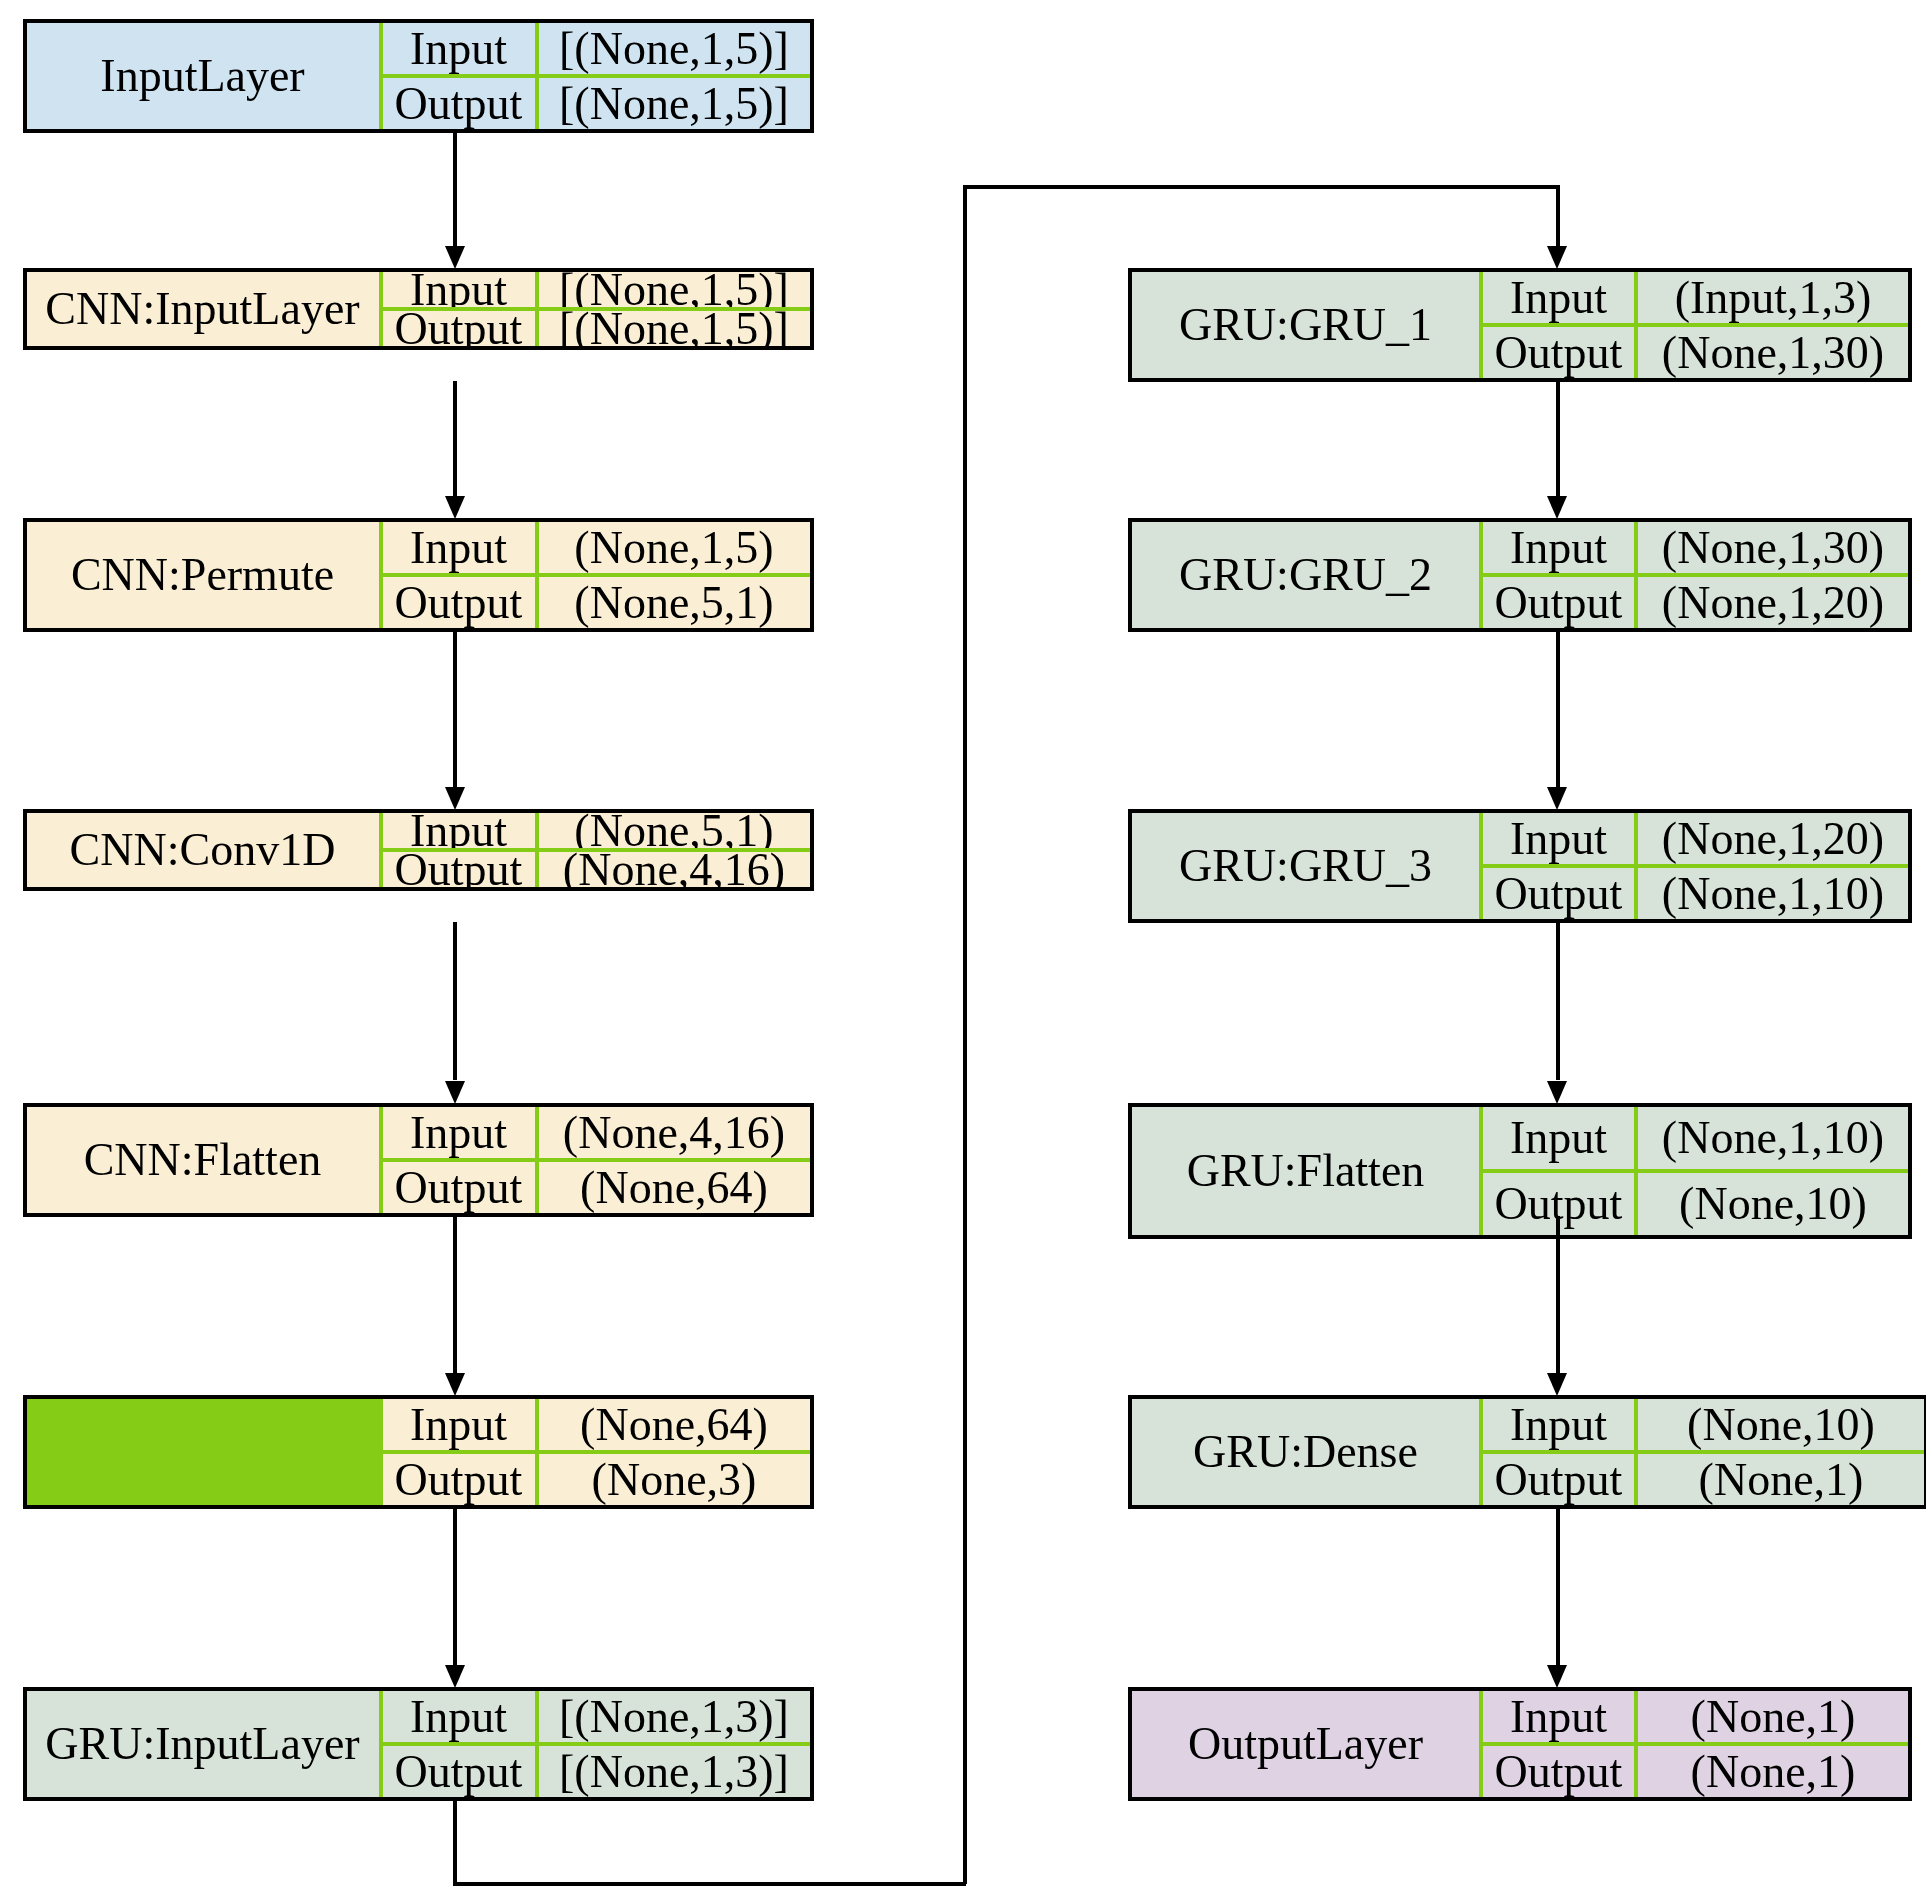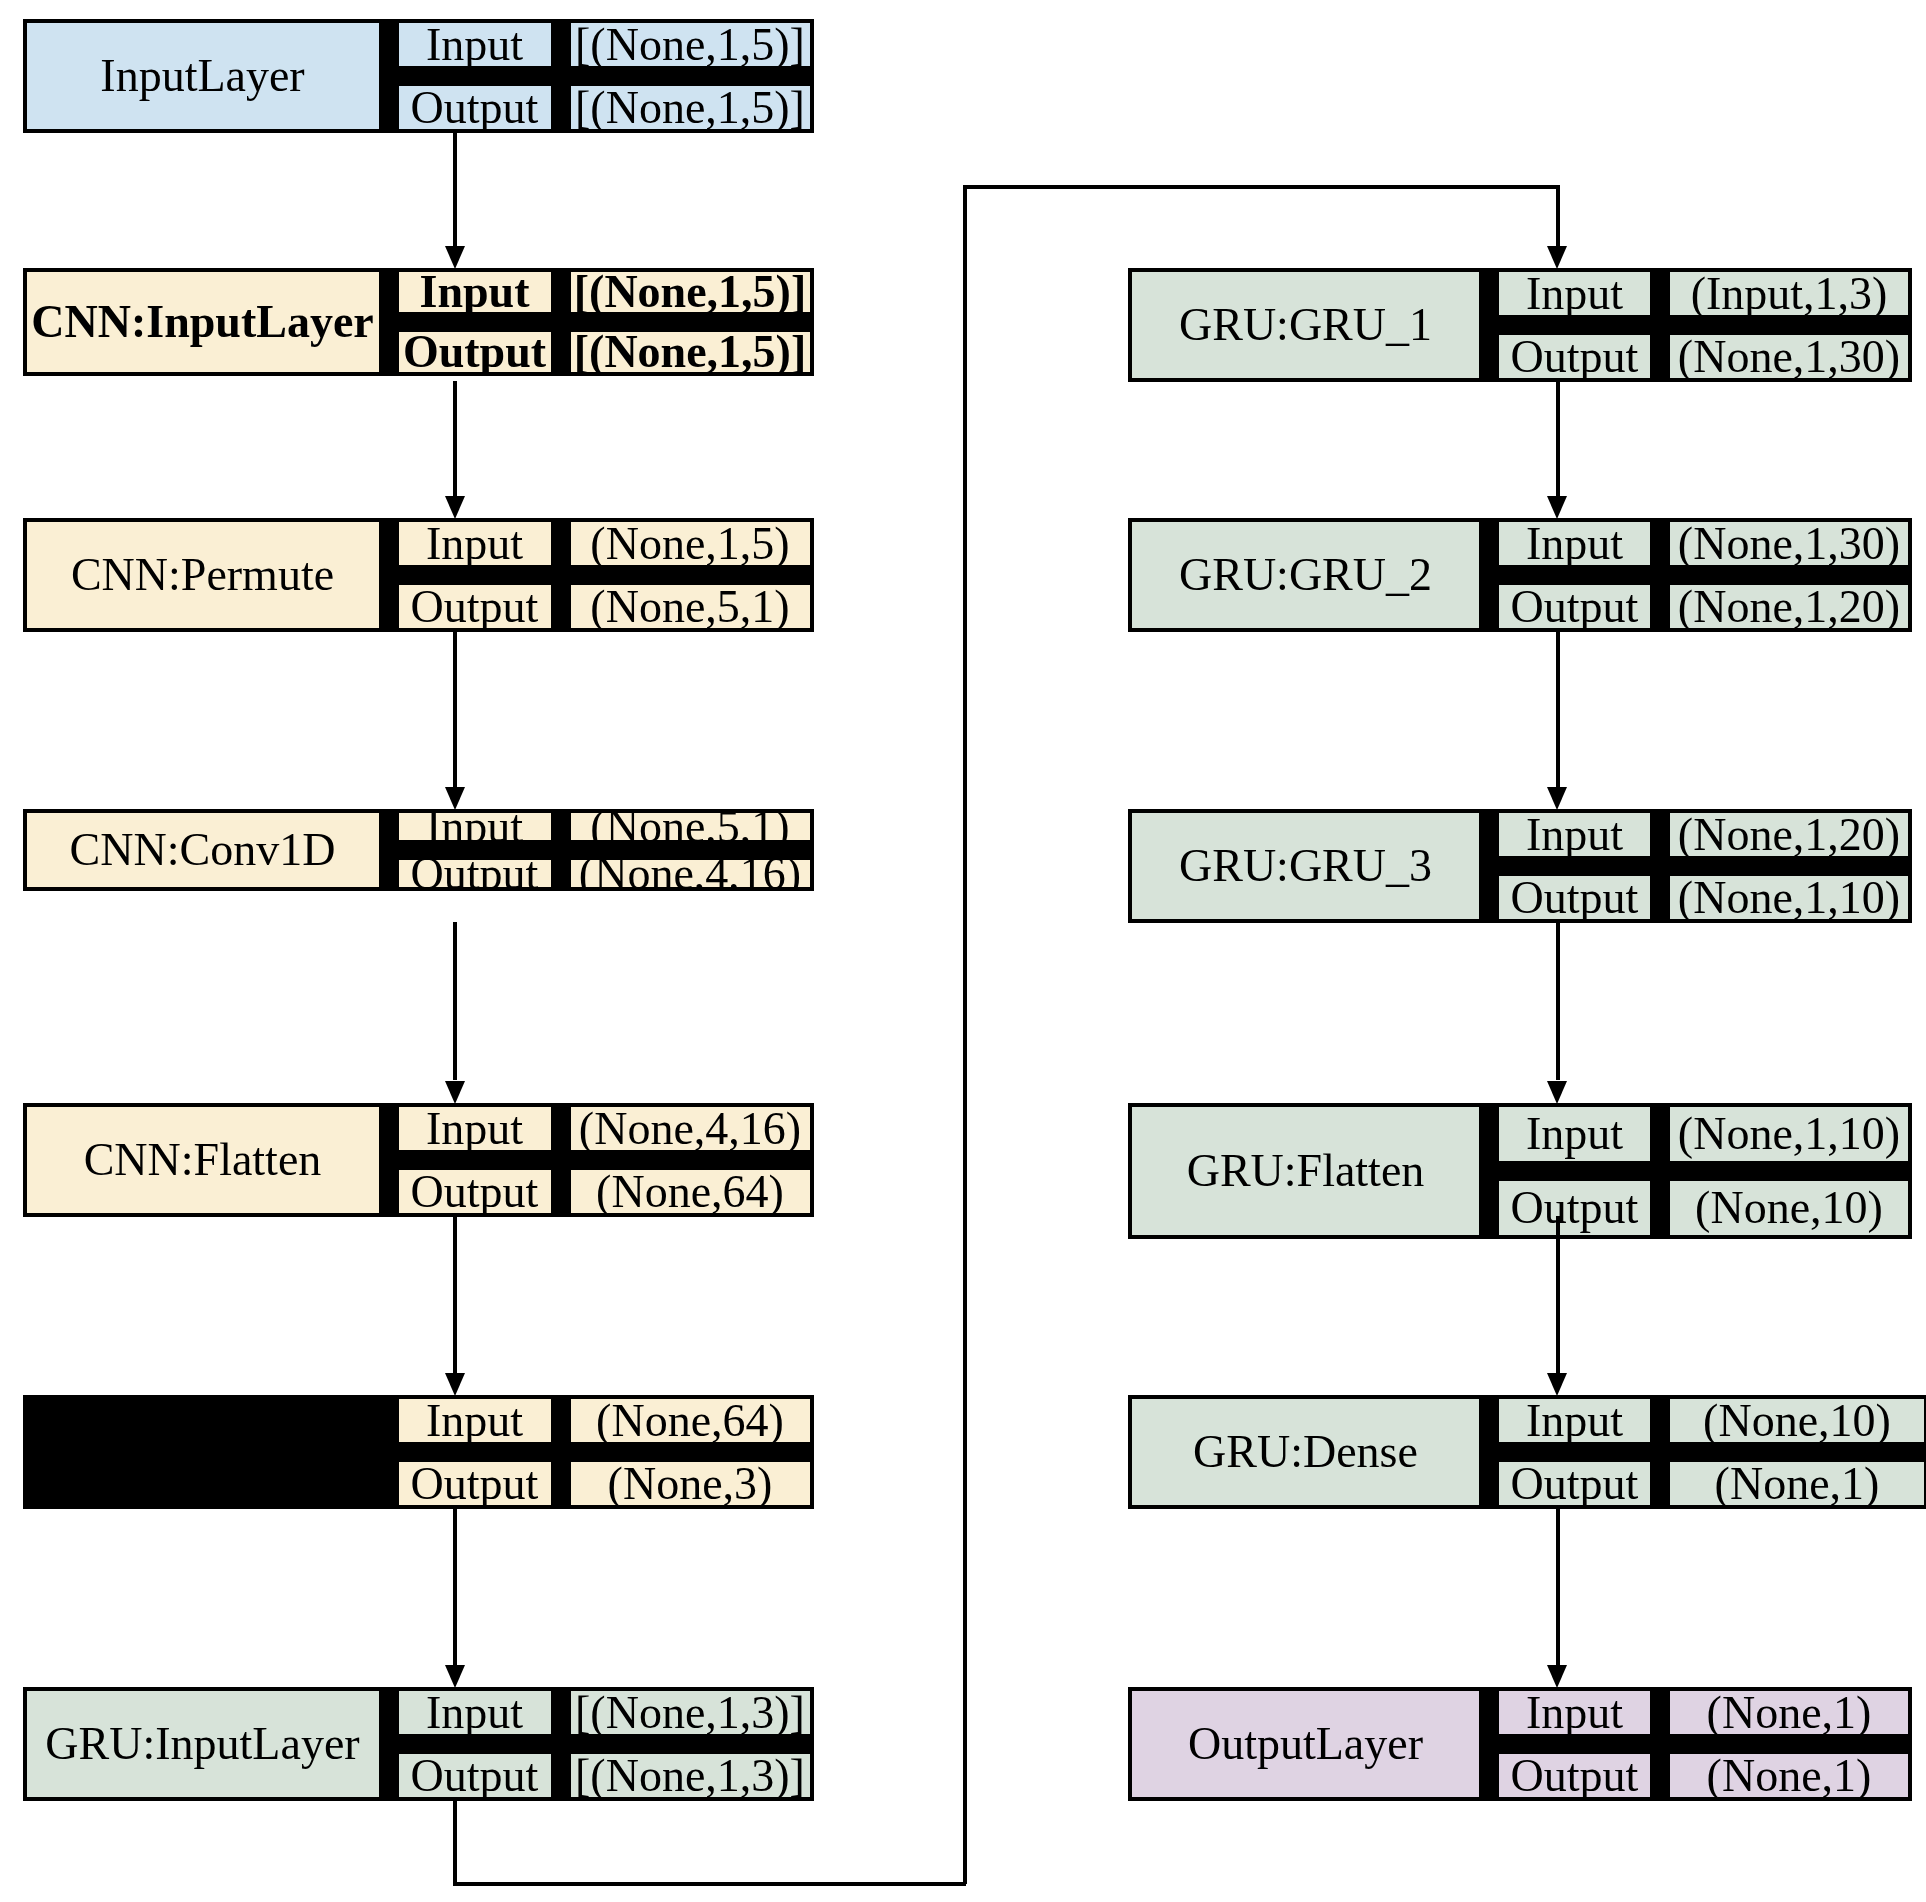--- a/index.html
+++ b/index.html
@@ -7,22 +7,22 @@
     position:relative;
     width:1926px;height:1903px;
     background:#ffffff;
     overflow:hidden;
     font-family:"Liberation Serif", serif;
   }
   .node{
     position:absolute;
     display:grid;
     grid-template-rows:1fr 1fr;
-    gap:20px;
-    background:#000000;
+    gap:4px;
+    background:#84cc16;
     border:4.5px solid #000000;
     box-sizing:border-box;
   }
   .cell{
     background:var(--fill,#fff);
     display:flex;
     align-items:center;
     justify-content:center;
     font-size:46px;
     line-height:1;
@@ -42,21 +42,21 @@
 <body>
 
 <div id="canvas" style="background: rgb(255, 255, 255);">
     <div class="node" style="left: 22.5px; top: 19px; width: 791px; height: 114px; grid-template-columns: 352px 152px 1fr; --fill: #cfe3f1;">
       <div class="cell title">InputLayer</div>
       <div class="cell lbl r1">Input</div>
       <div class="cell val r1">[(None,1,5)]</div>
       <div class="cell lbl r2">Output</div>
       <div class="cell val r2">[(None,1,5)]</div>
     </div>
-    <div class="node" style="left: 22.5px; top: 268px; width: 791px; height: 108px; grid-template-columns: 352px 152px 1fr; font-weight: bold; --fill: #faefd4;">
+    <div class="node" style="left: 22.5px; top: 268px; width: 791px; height: 82px; grid-template-columns: 352px 152px 1fr; --fill: #faefd4;">
       <div class="cell title">CNN:InputLayer</div>
       <div class="cell lbl r1">Input</div>
       <div class="cell val r1">[(None,1,5)]</div>
       <div class="cell lbl r2">Output</div>
       <div class="cell val r2">[(None,1,5)]</div>
     </div>
     <div class="node" style="left: 22.5px; top: 518px; width: 791px; height: 114px; grid-template-columns: 352px 152px 1fr; --fill: #faefd4;">
       <div class="cell title">CNN:Permute</div>
       <div class="cell lbl r1">Input</div>
       <div class="cell val r1">(None,1,5)</div>

